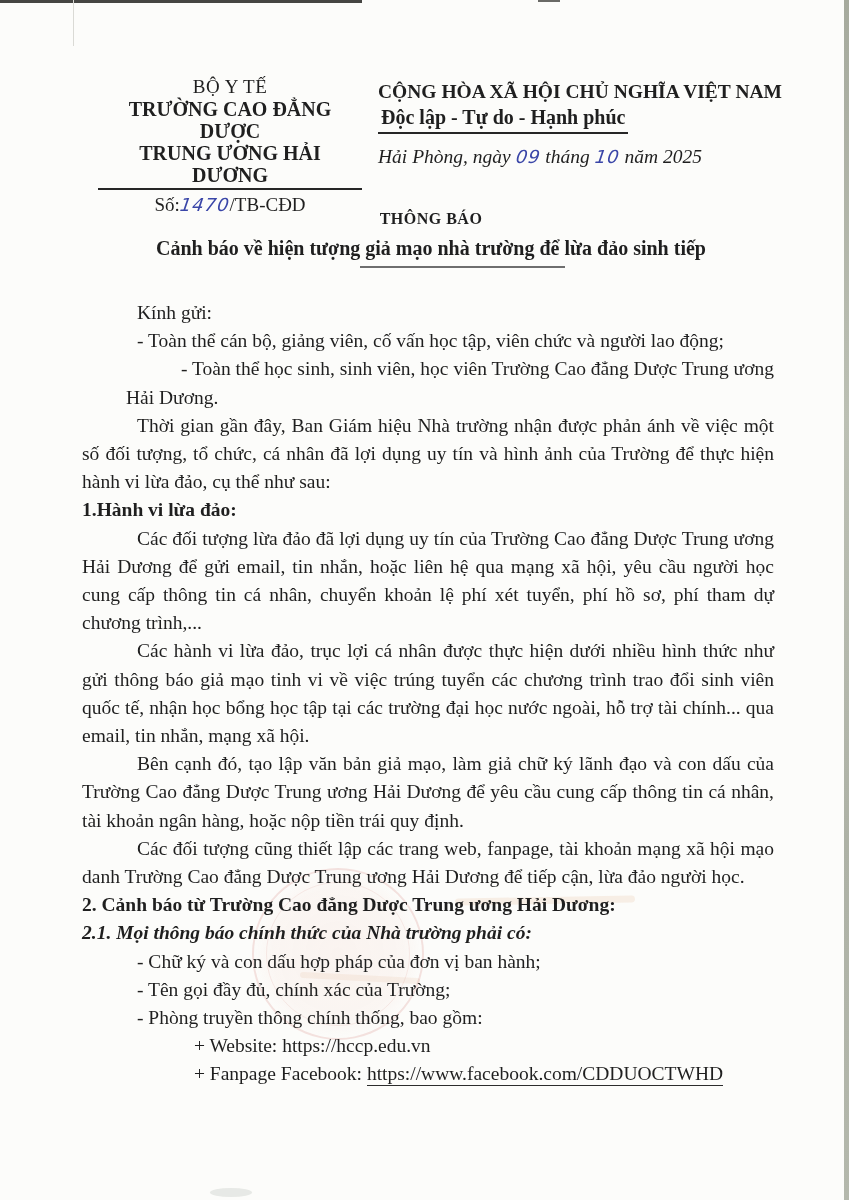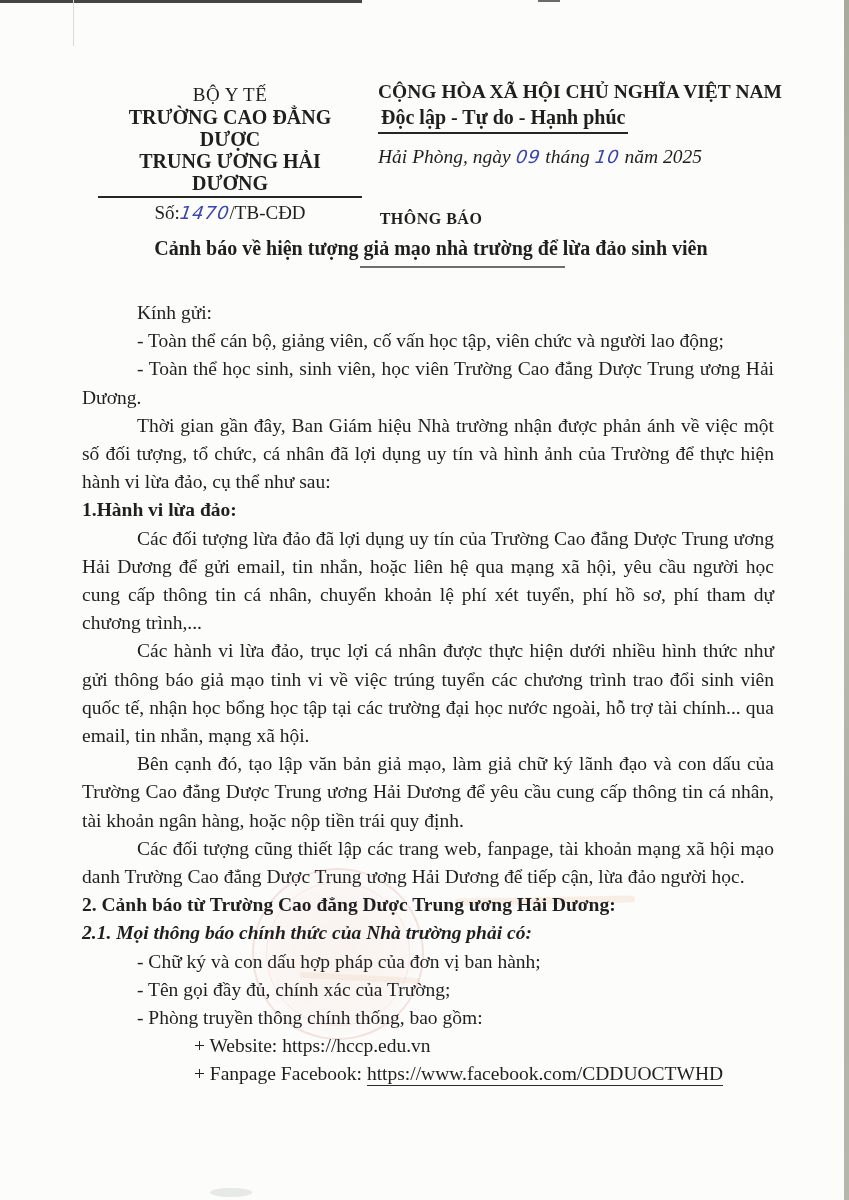--- a/index.html
+++ b/index.html
@@ -21,21 +21,21 @@
   .stamp-ring{position:absolute;left:252px;top:868px;width:168px;height:168px;border-radius:50%;
     border:2px solid rgba(199,88,78,0.16);
     background:radial-gradient(circle,rgba(225,130,105,0.07) 0%,rgba(225,130,105,0.05) 55%,rgba(225,130,105,0) 72%);}
   .stamp-ring-inner{position:absolute;left:12px;top:12px;right:12px;bottom:12px;border-radius:50%;
     border:1px solid rgba(199,88,78,0.10);}
   .bleed-a{position:absolute;left:455px;top:897px;width:180px;height:7px;border-radius:4px;
     background:rgba(214,150,95,0.13);transform:rotate(-1deg);}
   .bleed-b{position:absolute;left:300px;top:975px;width:120px;height:6px;border-radius:4px;
     background:rgba(214,150,95,0.10);transform:rotate(3deg);}
   
-  .hdr-left{position:absolute;top:84px;left:98px;width:264px;text-align:center;line-height:22px;}
+  .hdr-left{position:absolute;top:76px;left:98px;width:264px;text-align:center;line-height:22px;}
   .hdr-left .l1{font-size:19px;letter-spacing:0.5px;}
   .hdr-left .l2{font-size:20px;font-weight:bold;}
   .hdr-left .l3{font-size:20px;font-weight:bold;display:inline-block;
     border-bottom:2px solid #262626;padding:0 2px 2px 2px;text-align:center;}
   .hdr-left .num{font-size:19px;margin-top:4px;}
   .hdr-right{position:absolute;top:80px;left:378px;width:424px;text-align:left;line-height:24px;}
   .hdr-right .l1{font-size:19.5px;font-weight:bold;}
   .hdr-right .l2{font-size:20px;font-weight:bold;display:inline-block;
     border-bottom:2px solid #262626;padding:0 3px 3px 3px;margin-top:1px;}
   .hdr-right .date{font-size:19.5px;font-style:italic;margin-top:11px;}
@@ -45,21 +45,21 @@
   .title-block{position:absolute;top:206px;left:85px;width:692px;text-align:center;}
   .title-main{font-size:16px;font-weight:bold;letter-spacing:0.5px;line-height:26px;}
   .title-sub{font-size:20px;font-weight:bold;line-height:26px;margin-top:3px;}
   .title-underline{position:absolute;left:275px;top:60px;width:205px;height:1.5px;background:#6e6e6e;}
   
   .body-block{position:absolute;top:299px;left:82px;width:692px;
     font-size:19.5px;line-height:28.2px;}
   .bp{margin:0;text-indent:55px;text-align:justify;}
   .salutation{text-align:left;}
   .list{text-align:left;font-family:Liberation Serif, serif;}
-  .list-wrap{text-align:justify;}
+  .list-wrap{text-align:justify;margin-left:44px;}
   .heading{font-weight:bold;text-indent:0;text-align:left;}
   .heading-italic{font-weight:bold;font-style:italic;text-indent:0;text-align:left;}
   .sublist,.sublist-link{text-indent:112px;text-align:left;}
   .link-underline{border-bottom:1.5px solid #2c2c2c;padding-bottom:1px;}
 </style>
 </head>
 <body>
 
 <div class="page">
 
@@ -90,21 +90,21 @@
       <span>Hải Phòng, ngày</span>
       <span class="hand">09</span>
       <span>tháng</span>
       <span class="hand">10</span>
       <span>năm 2025</span>
     </div>
   </div>
 
   <div class="title-block">
     <div class="title-main">THÔNG BÁO</div>
-    <div class="title-sub">Cảnh báo về hiện tượng giả mạo nhà trường để lừa đảo sinh viên</div>
+    <div class="title-sub">Cảnh báo về hiện tượng giả mạo nhà trường để lừa đảo sinh tiếp</div>
     <div class="title-underline"></div>
   </div>
 
   <div class="body-block">
       <p class="bp salutation">Kính gửi:</p>
       <p class="bp list">- Toàn thể cán bộ, giảng viên, cố vấn học tập, viên chức và người lao động;</p>
       <p class="bp list-wrap">- Toàn thể học sinh, sinh viên, học viên Trường Cao đẳng Dược Trung ương Hải Dương.</p>
       <p class="bp para">Thời gian gần đây, Ban Giám hiệu Nhà trường nhận được phản ánh về việc một số đối tượng, tổ chức, cá nhân đã lợi dụng uy tín và hình ảnh của Trường để thực hiện hành vi lừa đảo, cụ thể như sau:</p>
       <p class="bp heading">1.Hành vi lừa đảo:</p>
       <p class="bp para">Các đối tượng lừa đảo đã lợi dụng uy tín của Trường Cao đẳng Dược Trung ương Hải Dương để gửi email, tin nhắn, hoặc liên hệ qua mạng xã hội, yêu cầu người học cung cấp thông tin cá nhân, chuyển khoản lệ phí xét tuyển, phí hồ sơ, phí tham dự chương trình,...</p>

